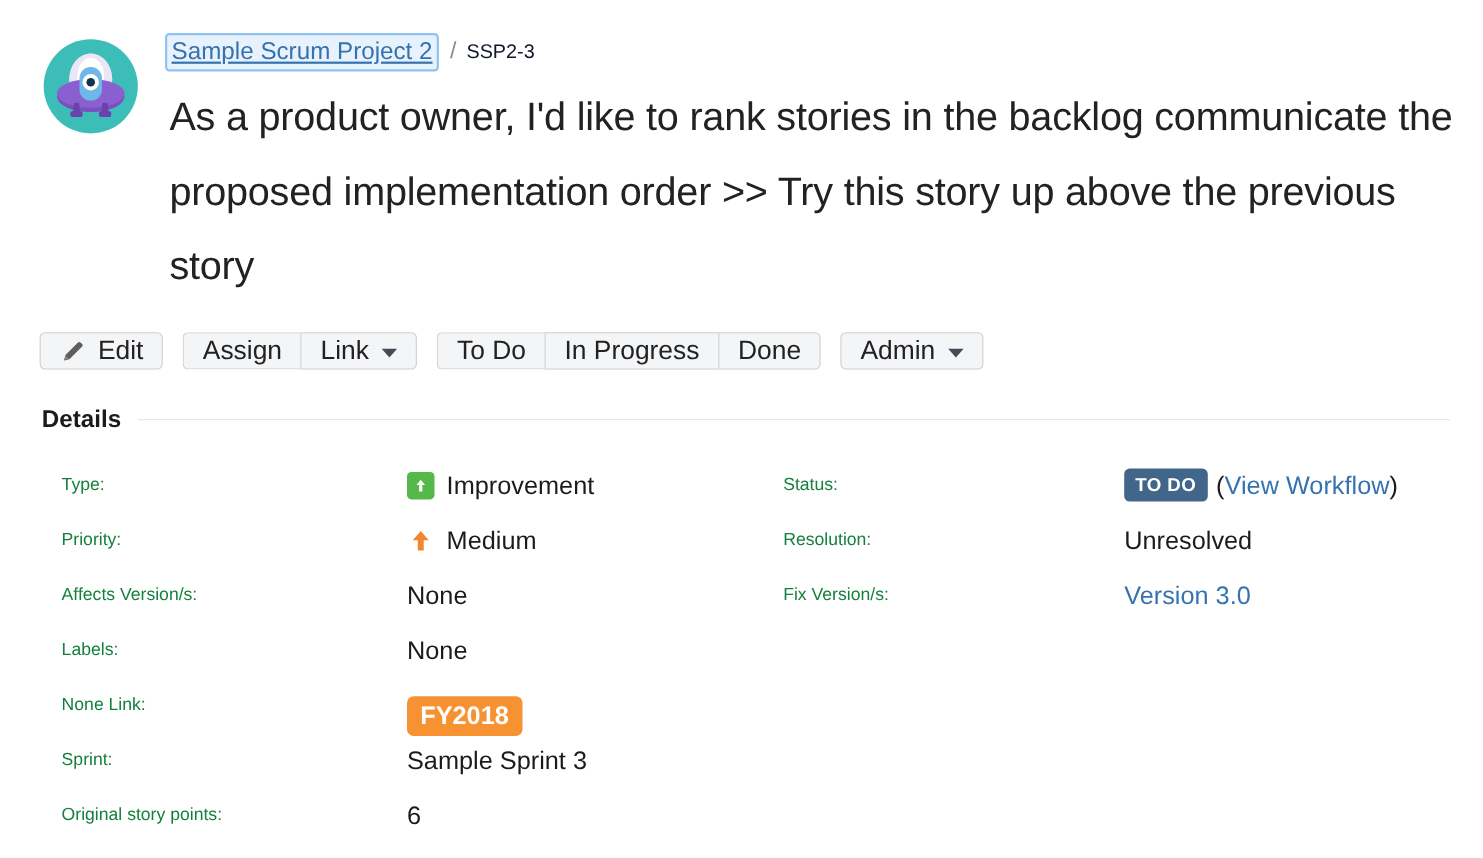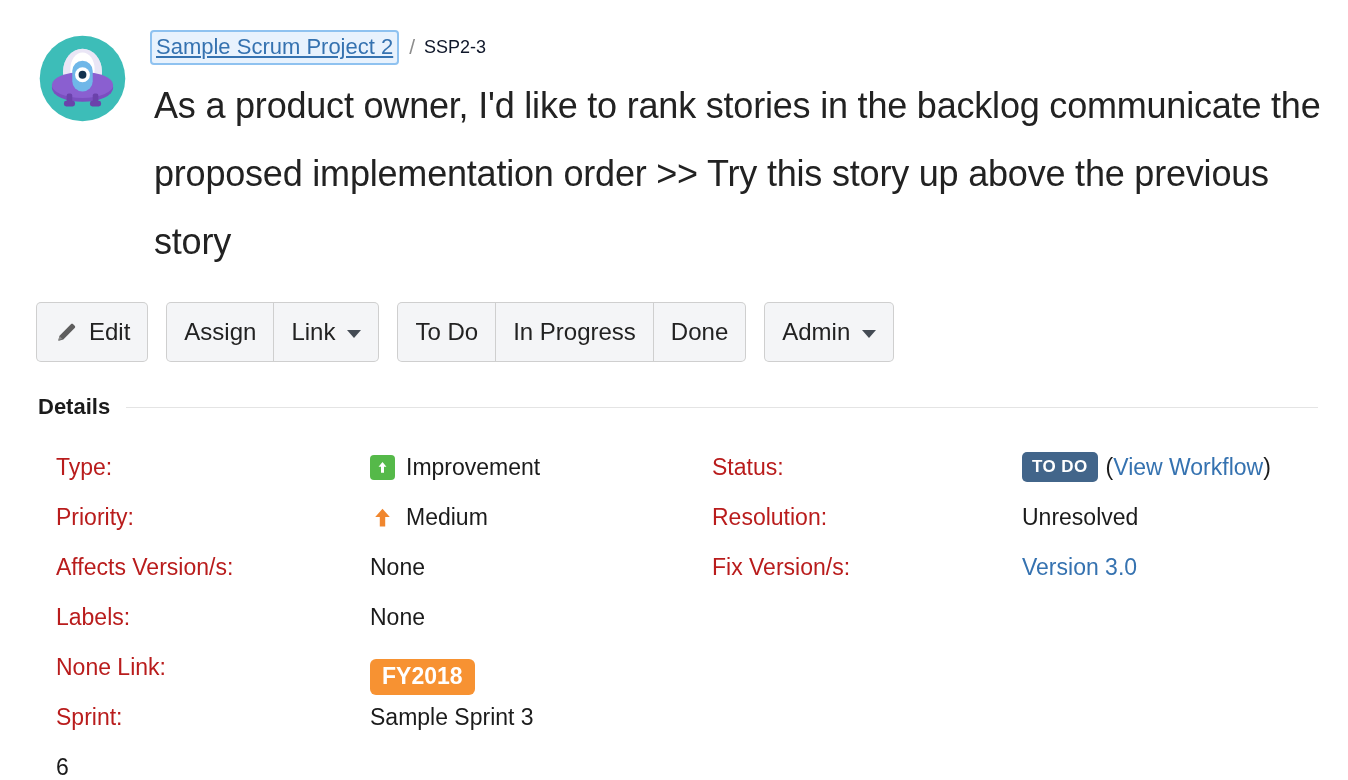--- a/index.html
+++ b/index.html
@@ -66,21 +66,21 @@
   .toolbar {
     display: flex; align-items: center;
     padding: 0 0 0 20px;
     margin-top: 26px;
     gap: 18px;
   }
   .btn-group { display: flex; align-items: stretch; }
   .btn {
     display: inline-flex; align-items: center; justify-content: center;
     gap: 9px;
-    height: 60px;
+    height: 34px;
     padding: 0 17px;
     background: #f4f5f7;
     border: 1px solid #ccccccef;
     border-radius: 5px;
     font-size: 24px;
     color: #222222;
     cursor: pointer;
     white-space: nowrap;
     font-family: "Liberation Sans", sans-serif;
   }
@@ -119,21 +119,21 @@
 
   .details-grid {
     margin-top: 22px;
     padding: 0 10px 0 40px;
     display: grid;
     grid-template-columns: 314px 342px 310px auto;
     row-gap: 0;
     align-items: start;
   }
   .fld-label {
-    font-size: 23px; color: #b91c1c;
+    font-size: 16px; color: #15803d;
     line-height: 50px; height: 50px;
     white-space: nowrap;
   }
   .fld-value {
     font-size: 23px; color: #1b1b1b;
     line-height: 50px; height: 50px;
     display: flex; align-items: center;
     white-space: nowrap;
   }
   .fld-value.empty { height: 50px; }
@@ -311,18 +311,19 @@
       <span class="epic-badge">FY2018</span>
     </div>
     <div class="fld-label"></div>
     <div class="fld-value empty"></div>
 
     <div class="fld-label">Sprint:</div>
     <div class="fld-value">Sample Sprint 3</div>
     <div class="fld-label"></div>
     <div class="fld-value empty"></div>
 
+    <div class="fld-label">Original story points:</div>
     <div class="fld-value">6</div>
     <div class="fld-label"></div>
     <div class="fld-value empty"></div>
   </div>
 
 </div>
 
 </body></html>

